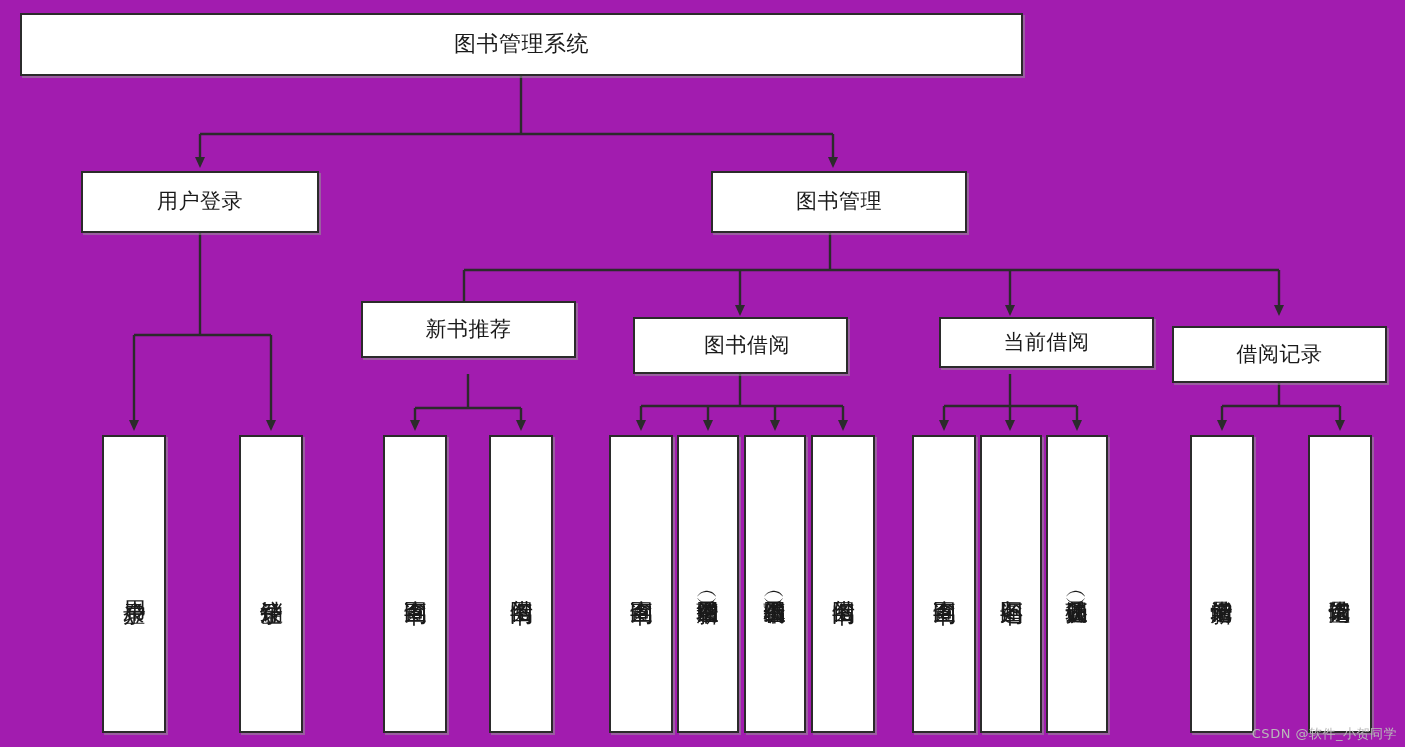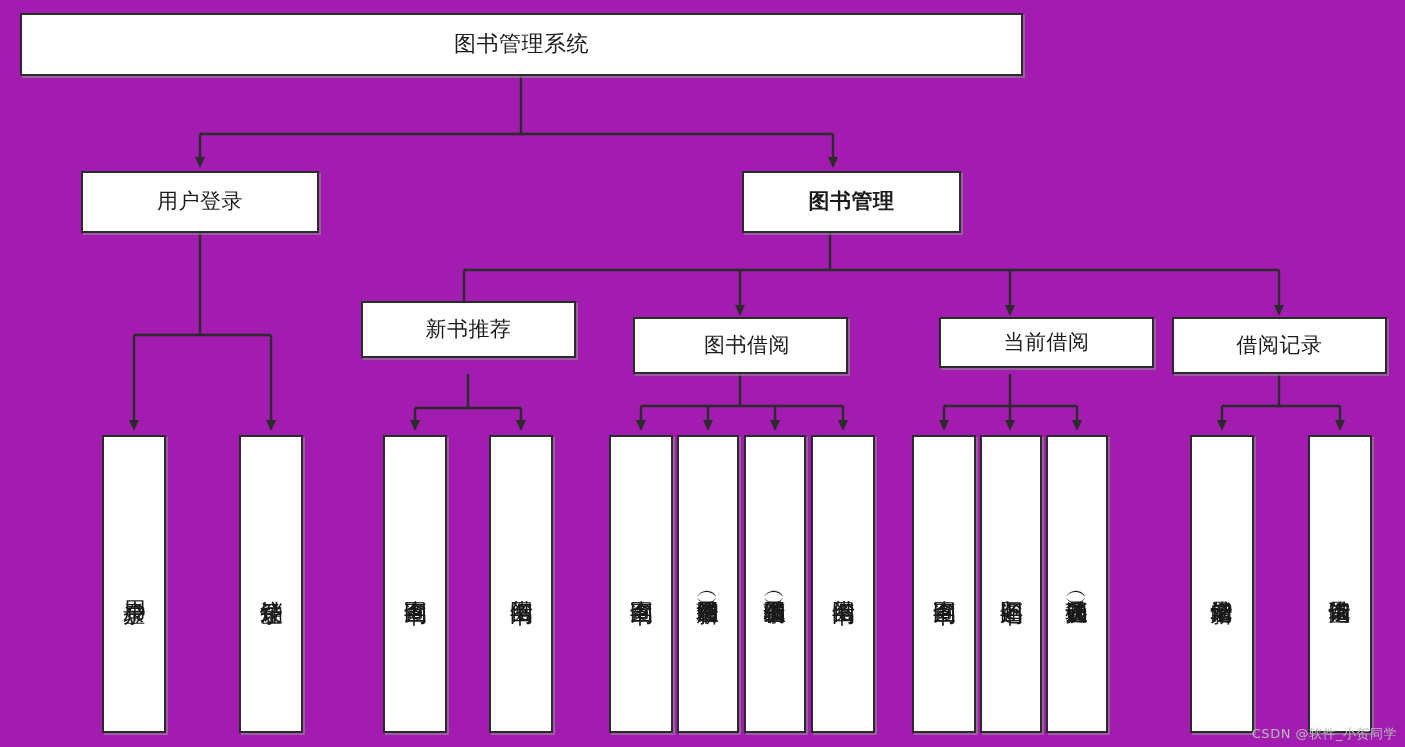--- a/index.html
+++ b/index.html
@@ -124,29 +124,29 @@
       <path d="M1222,406 L1340,406"></path>
       <path d="M1222,406 L1222,421" marker-end="url(#arr)"></path>
       <path d="M1340,406 L1340,421" marker-end="url(#arr)"></path>
     </g>
   </svg>
 
   <div class="node h root" style="left:20px; top:13px; width:1003px; height:63px;">图书管理系统</div>
 
   <div class="node h" style="left:81px; top:171px; width:238px; height:62px;">用户登录</div>
 
-  <div class="node h" style="left:742px; top:171px; width:219px; height:62px;font-weight:bold;">图书管理</div>
+  <div class="node h" style="left:711px; top:171px; width:256px; height:62px;">图书管理</div>
 
   <div class="node h" style="left:361px; top:301px; width:215px; height:57px;">新书推荐</div>
 
   <div class="node h" style="left:633px; top:317px; width:215px; height:57px;padding-left:13px;">图书借阅</div>
 
   <div class="node h" style="left:939px; top:317px; width:215px; height:51px;">当前借阅</div>
 
-  <div class="node h" style="left:1172px; top:317px; width:215px; height:57px;">借阅记录</div>
+  <div class="node h" style="left:1172px; top:326px; width:215px; height:57px;">借阅记录</div>
 
   <div class="node v" style="left:102px; top:435px; width:64px; height:298px;">
     <span class="vtext">用户登录</span>
   </div>
 
   <div class="node v" style="left:239px; top:435px; width:64px; height:298px;">
     <span class="vtext">注销登录</span>
   </div>
 
   <div class="node v" style="left:383px; top:435px; width:64px; height:298px;">

